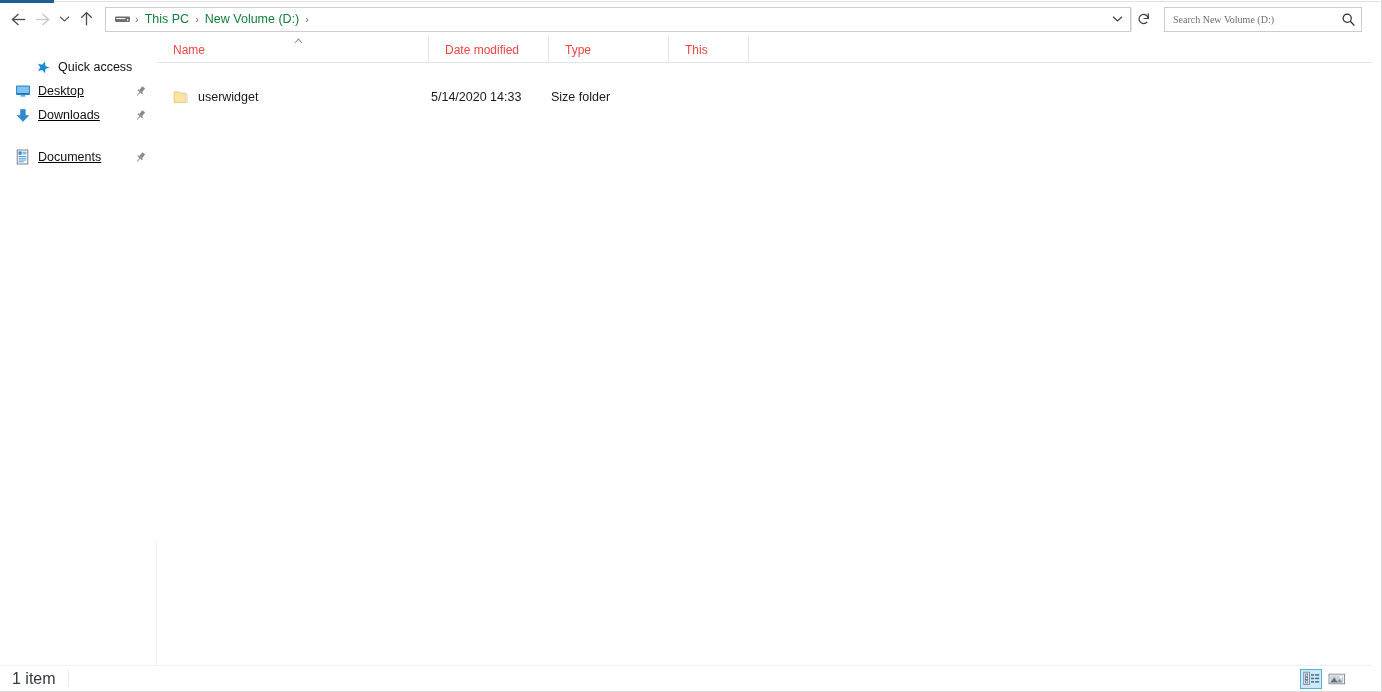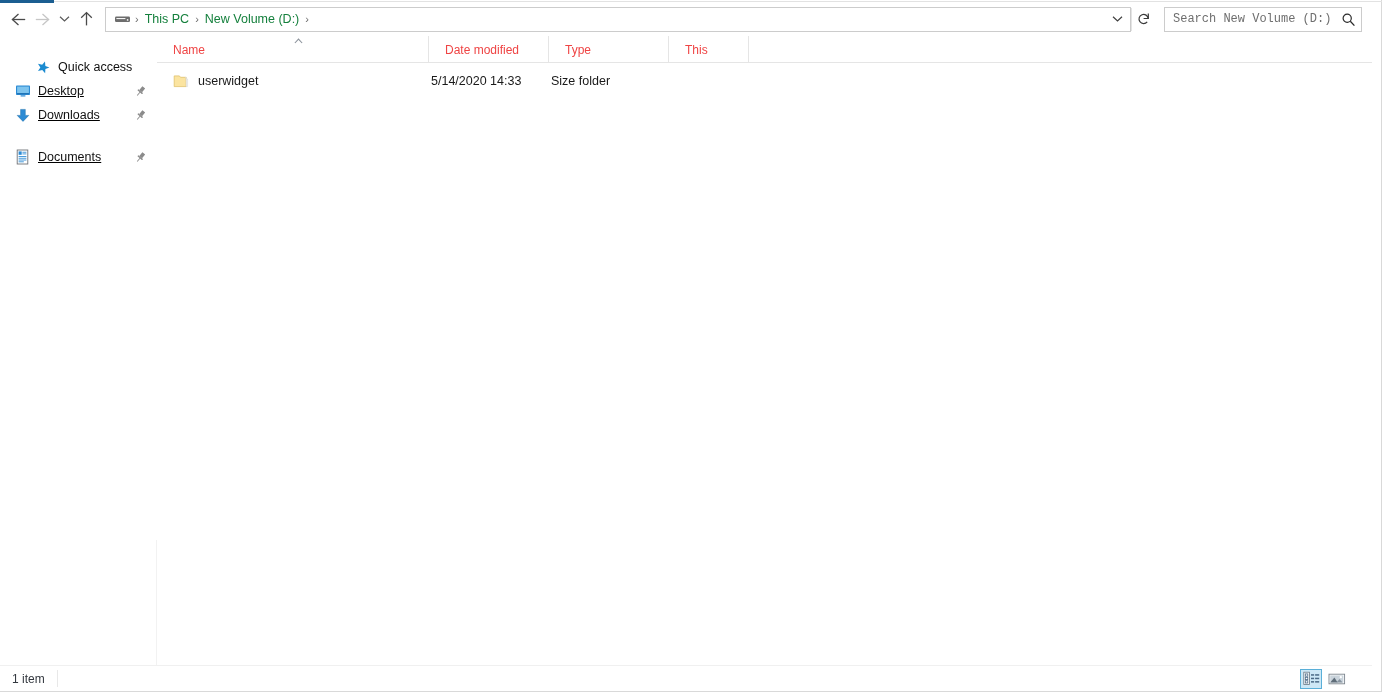--- a/index.html
+++ b/index.html
@@ -90,22 +90,22 @@
     width: 198px; height: 25px;
     margin-left: 9px; margin-right: 10px;
     border: 1px solid #cccccc;
     background: #ffffff;
     display: flex; align-items: center;
     position: relative;
   }
   .search-input {
     border: none; outline: none;
     flex: 1;
-    font-family: Liberation Mono, monospace;
-    font-size: 12px;
+    font-family: Liberation Serif, serif;
+    font-size: 10px;
     color: #701a75;
     padding-left: 8px;
     background: transparent;
   }
   .search-input::placeholder { color: #6e6e6e; opacity: 1; }
   .search-icon {
     width: 26px; height: 23px;
     display: flex; align-items: center; justify-content: center;
     color: #2a2a2a;
   }
@@ -180,21 +180,21 @@
     top: 1px;
     left: 137px;
     color: #9aa0a8;
     font-size: 9px;
     line-height: 9px;
   }
 
   .row {
     display: flex; align-items: center;
     height: 22px;
-    margin-top: 7px;
+    margin-top: 23px;
   }
   .cell {
     font-size: 12.5px;
     color: #1a1a1a;
     white-space: nowrap;
     overflow: hidden;
   }
   .cell.name { width: 272px; padding-left: 16px; display: flex; align-items: center; }
   .cell.date { width: 120px; padding-left: 2px; }
   .cell.type { width: 120px; padding-left: 2px; }
@@ -203,21 +203,21 @@
 
   
   .status-bar {
     position: absolute;
     left: 0; bottom: 0;
     width: 1372px; height: 26px;
     border-top: 1px solid #f0f0f0;
     display: flex; align-items: center;
   }
   .status-text {
-    font-size: 12px;
+    font-size: 16px;
     color: #33383f;
     margin-left: 12px;
   }
   .status-sep {
     width: 1px; height: 17px;
     background: #e8e8e8;
     margin-left: 12px;
   }
   .view-btns {
     margin-left: auto;

